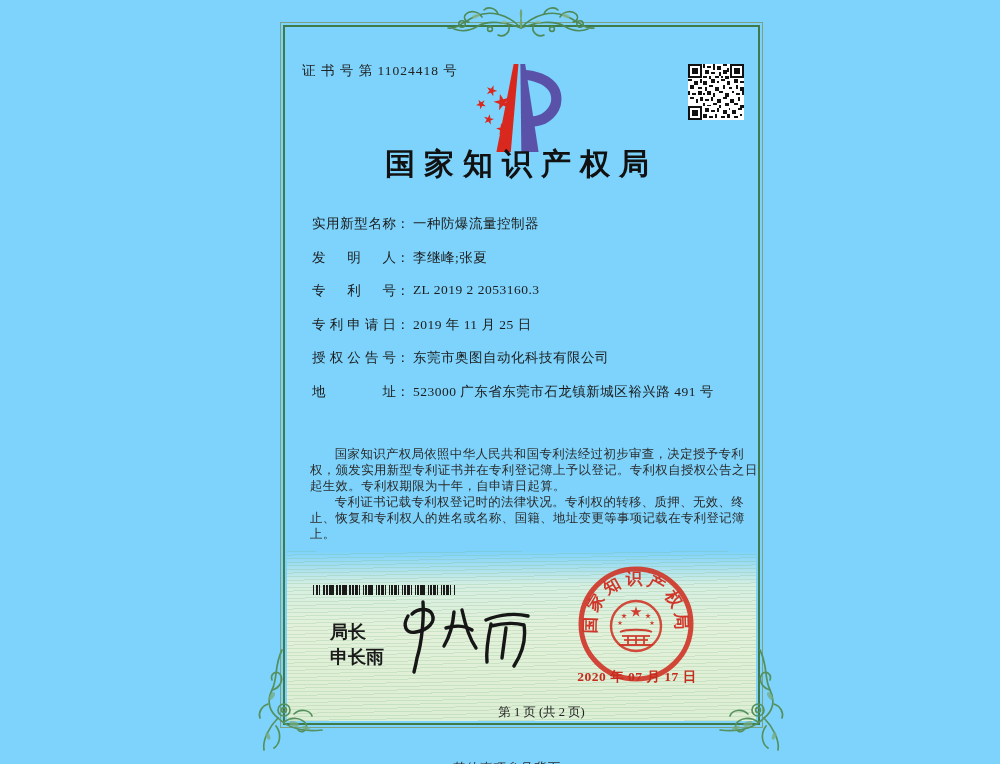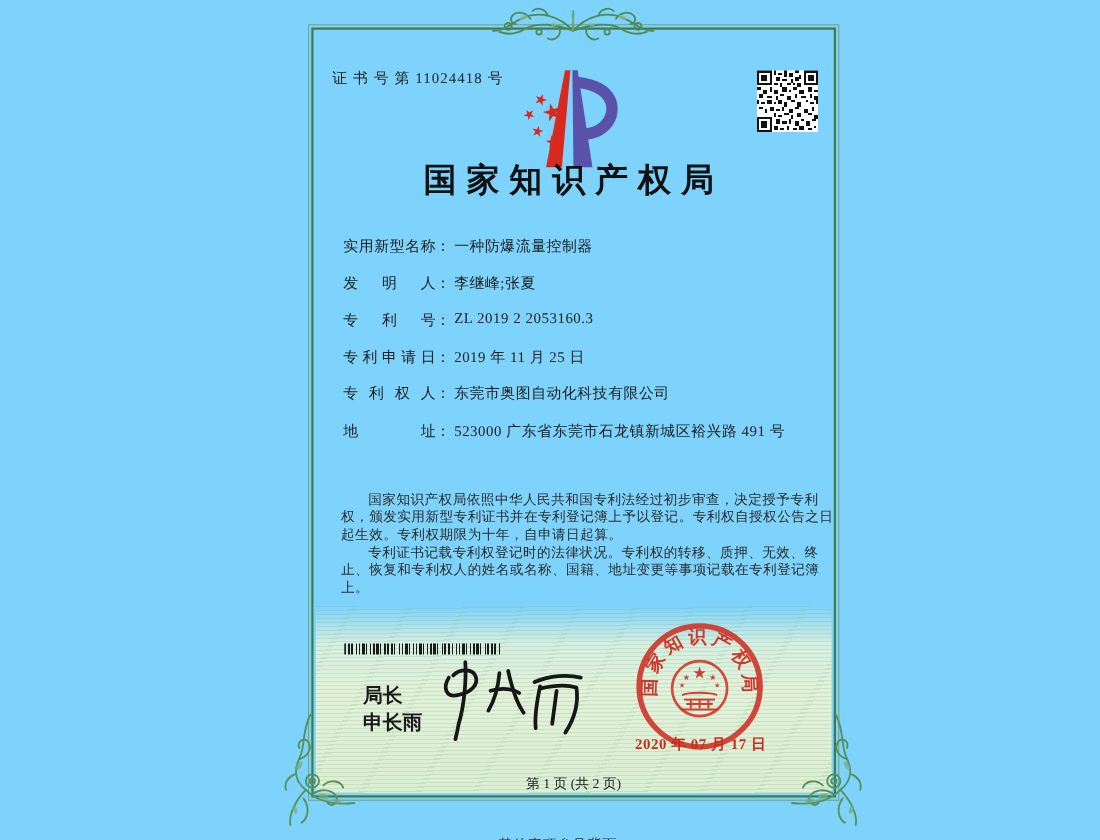--- a/index.html
+++ b/index.html
@@ -55,21 +55,21 @@
       #1a1a1a 10.5px 11.5px, transparent 11.5px 13px);
   }
   .signer{position:absolute;left:330px;top:620px;font-family:"Liberation Sans", sans-serif;
     font-size:18px;font-weight:600;color:#1a1a1a;line-height:25px;}
   .signature{position:absolute;left:390px;top:596px;width:145px;height:84px;}
   .seal{position:absolute;left:568px;top:560px;width:138px;height:138px;}
   .seal-date{
     position:absolute;left:576px;top:668px;width:122px;text-align:center;
     font-size:13.5px;font-weight:600;color:#c62c1d;letter-spacing:0.5px;
   }
-  .page-no{position:absolute;left:280px;top:704px;width:483px;text-align:center;font-size:12.5px;color:#222;}
+  .page-no{position:absolute;left:280px;top:704px;width:483px;text-align:center;font-size:12.5px;color:#222;padding-left:20px;}
   .back-note{
     position:absolute;left:360px;top:740px;width:290px;text-align:center;
     font-size:12.5px;font-style:italic;color:#2b2b2b;letter-spacing:1px;margin-top:20px;
   }
   
   .orn-top{position:absolute;left:438px;top:2px;width:166px;height:44px;}
   .orn-bl{position:absolute;left:248px;top:648px;width:82px;height:104px;}
   .orn-br{position:absolute;left:712px;top:648px;width:82px;height:104px;transform:scaleX(-1);}
 </style>
 </head>
@@ -273,21 +273,21 @@
     </div>
     <div class="field-row">
       <span class="flabel">专利号</span><span class="fcolon">：</span>
       <span class="fvalue">ZL 2019 2 2053160.3</span>
     </div>
     <div class="field-row">
       <span class="flabel">专利申请日</span><span class="fcolon">：</span>
       <span class="fvalue">2019 年 11 月 25 日</span>
     </div>
     <div class="field-row">
-      <span class="flabel">专利权人</span><span class="fcolon">：</span>
+      <span class="flabel">授权公告号</span><span class="fcolon">：</span>
       <span class="fvalue">东莞市奥图自动化科技有限公司</span>
     </div>
     <div class="field-row">
       <span class="flabel">地址</span><span class="fcolon">：</span>
       <span class="fvalue">523000 广东省东莞市石龙镇新城区裕兴路 491 号</span>
     </div>
   </div>
 
   <div class="body-text">
     <p>国家知识产权局依照中华人民共和国专利法经过初步审查，决定授予专利权，颁发实用新型专利证书并在专利登记簿上予以登记。专利权自授权公告之日起生效。专利权期限为十年，自申请日起算。</p>

